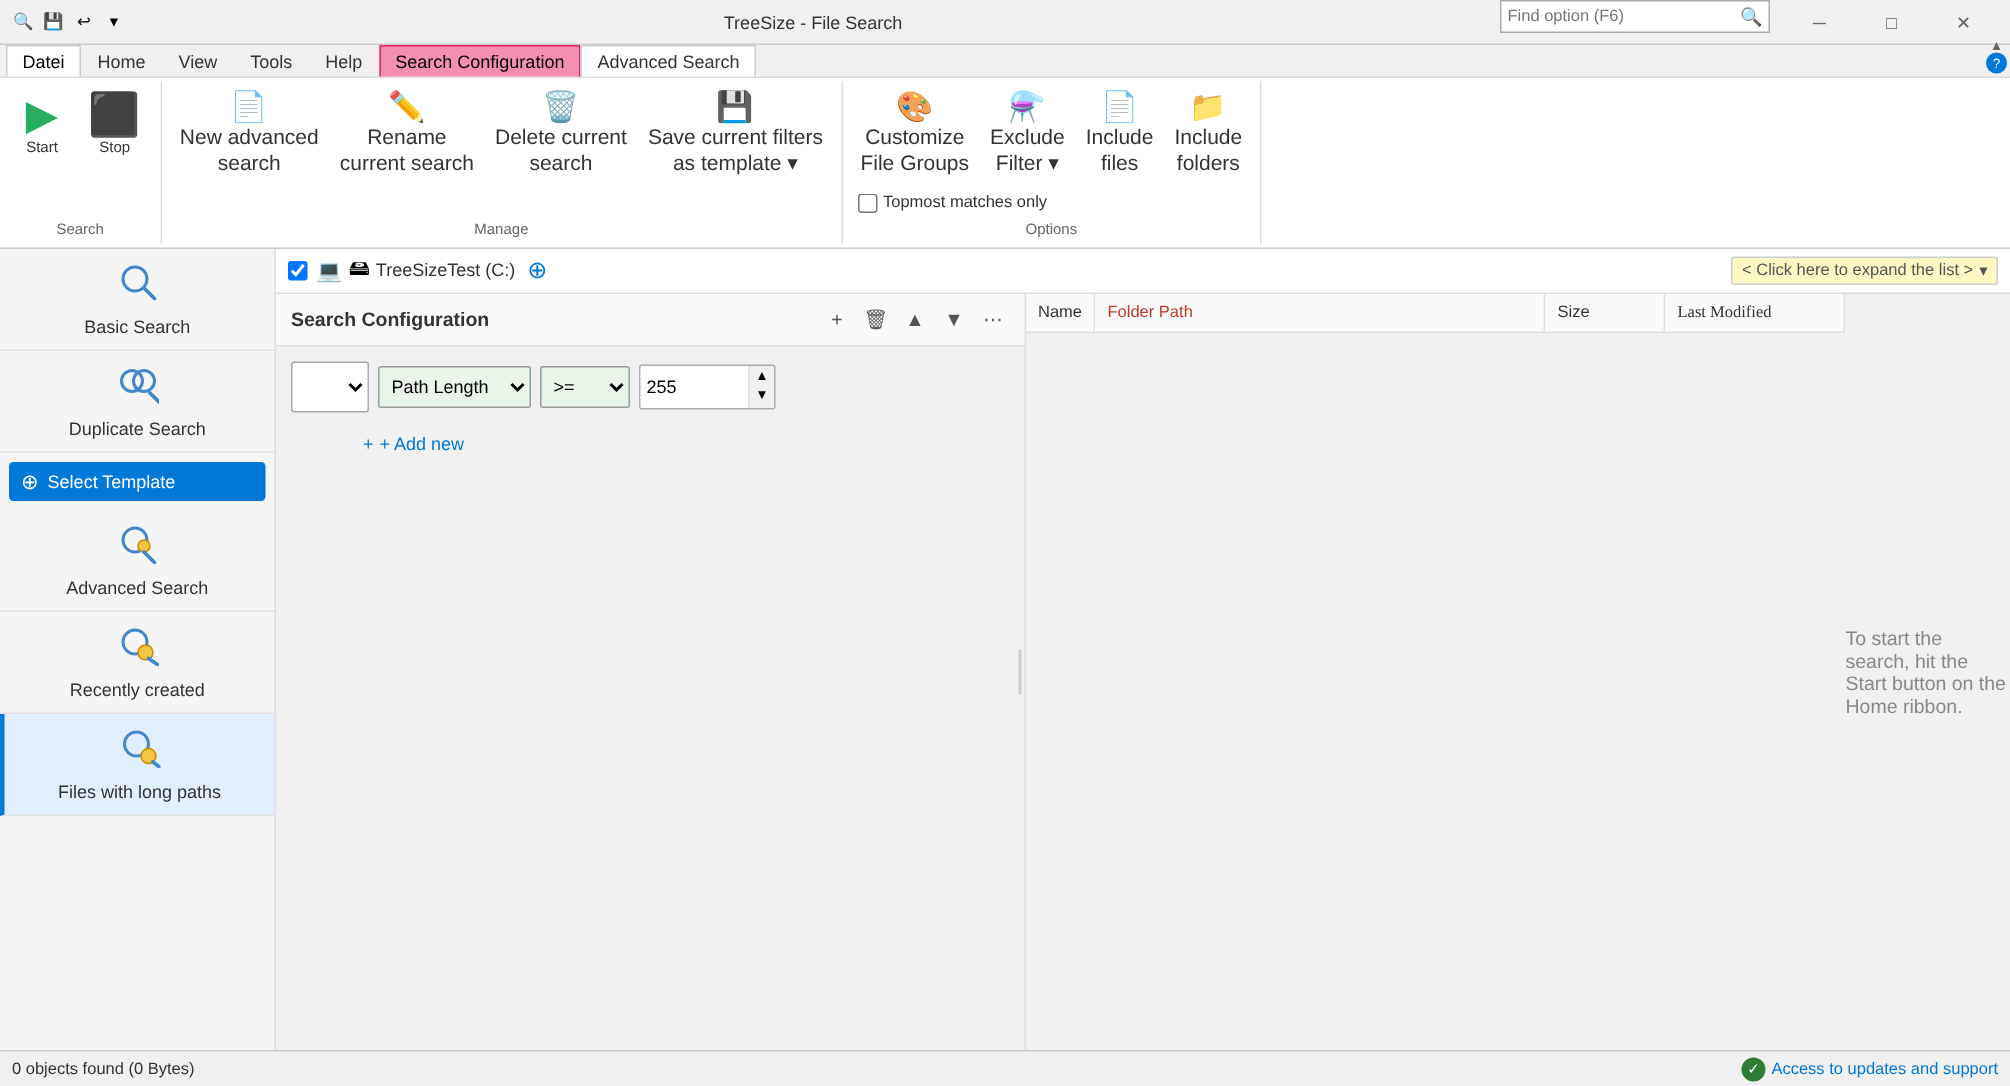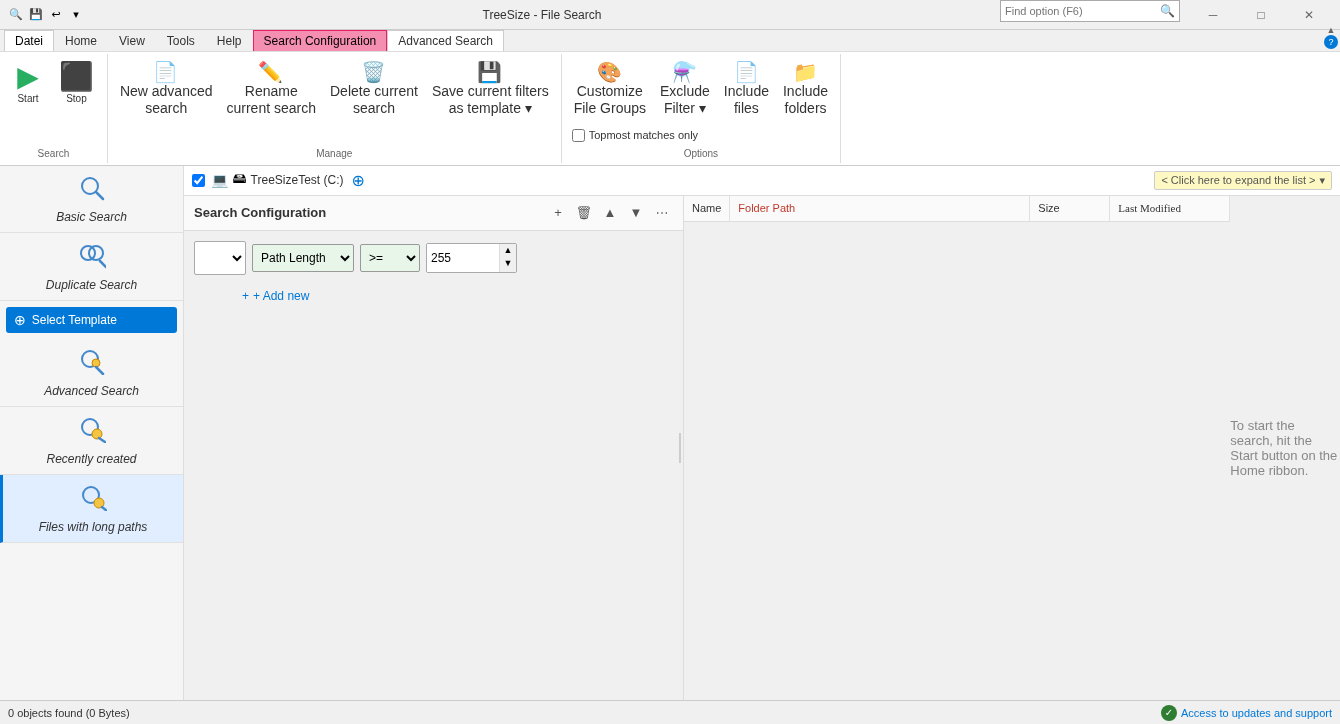--- a/index.html
+++ b/index.html
@@ -38,21 +38,21 @@
     .ribbon-checkbox input { cursor: pointer; }
     .ribbon-checkbox label { font-size: 11px; color: #333; cursor: pointer; }
     .ribbon-expand { margin-left: auto; display: flex; flex-direction: column; justify-content: space-between; padding: 2px; }
     .ribbon-expand-btn { width: 14px; height: 10px; cursor: pointer; color: #666; font-size: 9px; text-align: center; }
 
     
     .main-area { display: flex; flex: 1; overflow: hidden; }
 
     
     .sidebar { width: 184px; background: #f5f5f5; border-right: 1px solid #ddd; display: flex; flex-direction: column; overflow-y: auto; }
-    .sidebar-item { display: flex; flex-direction: column; align-items: center; padding: 8px 20px; cursor: pointer; border-bottom: 1px solid #e0e0e0; position: relative; font-style: italic; }
+    .sidebar-item { display: flex; flex-direction: column; align-items: center; padding: 8px 20px; cursor: pointer; border-bottom: 1px solid #e0e0e0; position: relative; }
     .sidebar-item.active { border-left: 3px solid #0078d7; background: #e0eeff; }
     .sidebar-item .icon { font-size: 28px; line-height: 1; }
     .sidebar-item .label { font-size: 12px; color: #333; text-align: center; margin-top: 4px; }
     .sidebar-select-template { background: #0078d7; color: white; margin: 6px; border-radius: 3px; padding: 5px 8px; display: flex; align-items: center; gap: 6px; cursor: pointer; font-size: 12px; }
 
     
     .right-content { flex: 1; display: flex; flex-direction: column; overflow: hidden; }
 
     
     .path-bar { display: flex; align-items: center; background: white; border-bottom: 1px solid #ddd; padding: 4px 8px; gap: 4px; height: 30px; }

